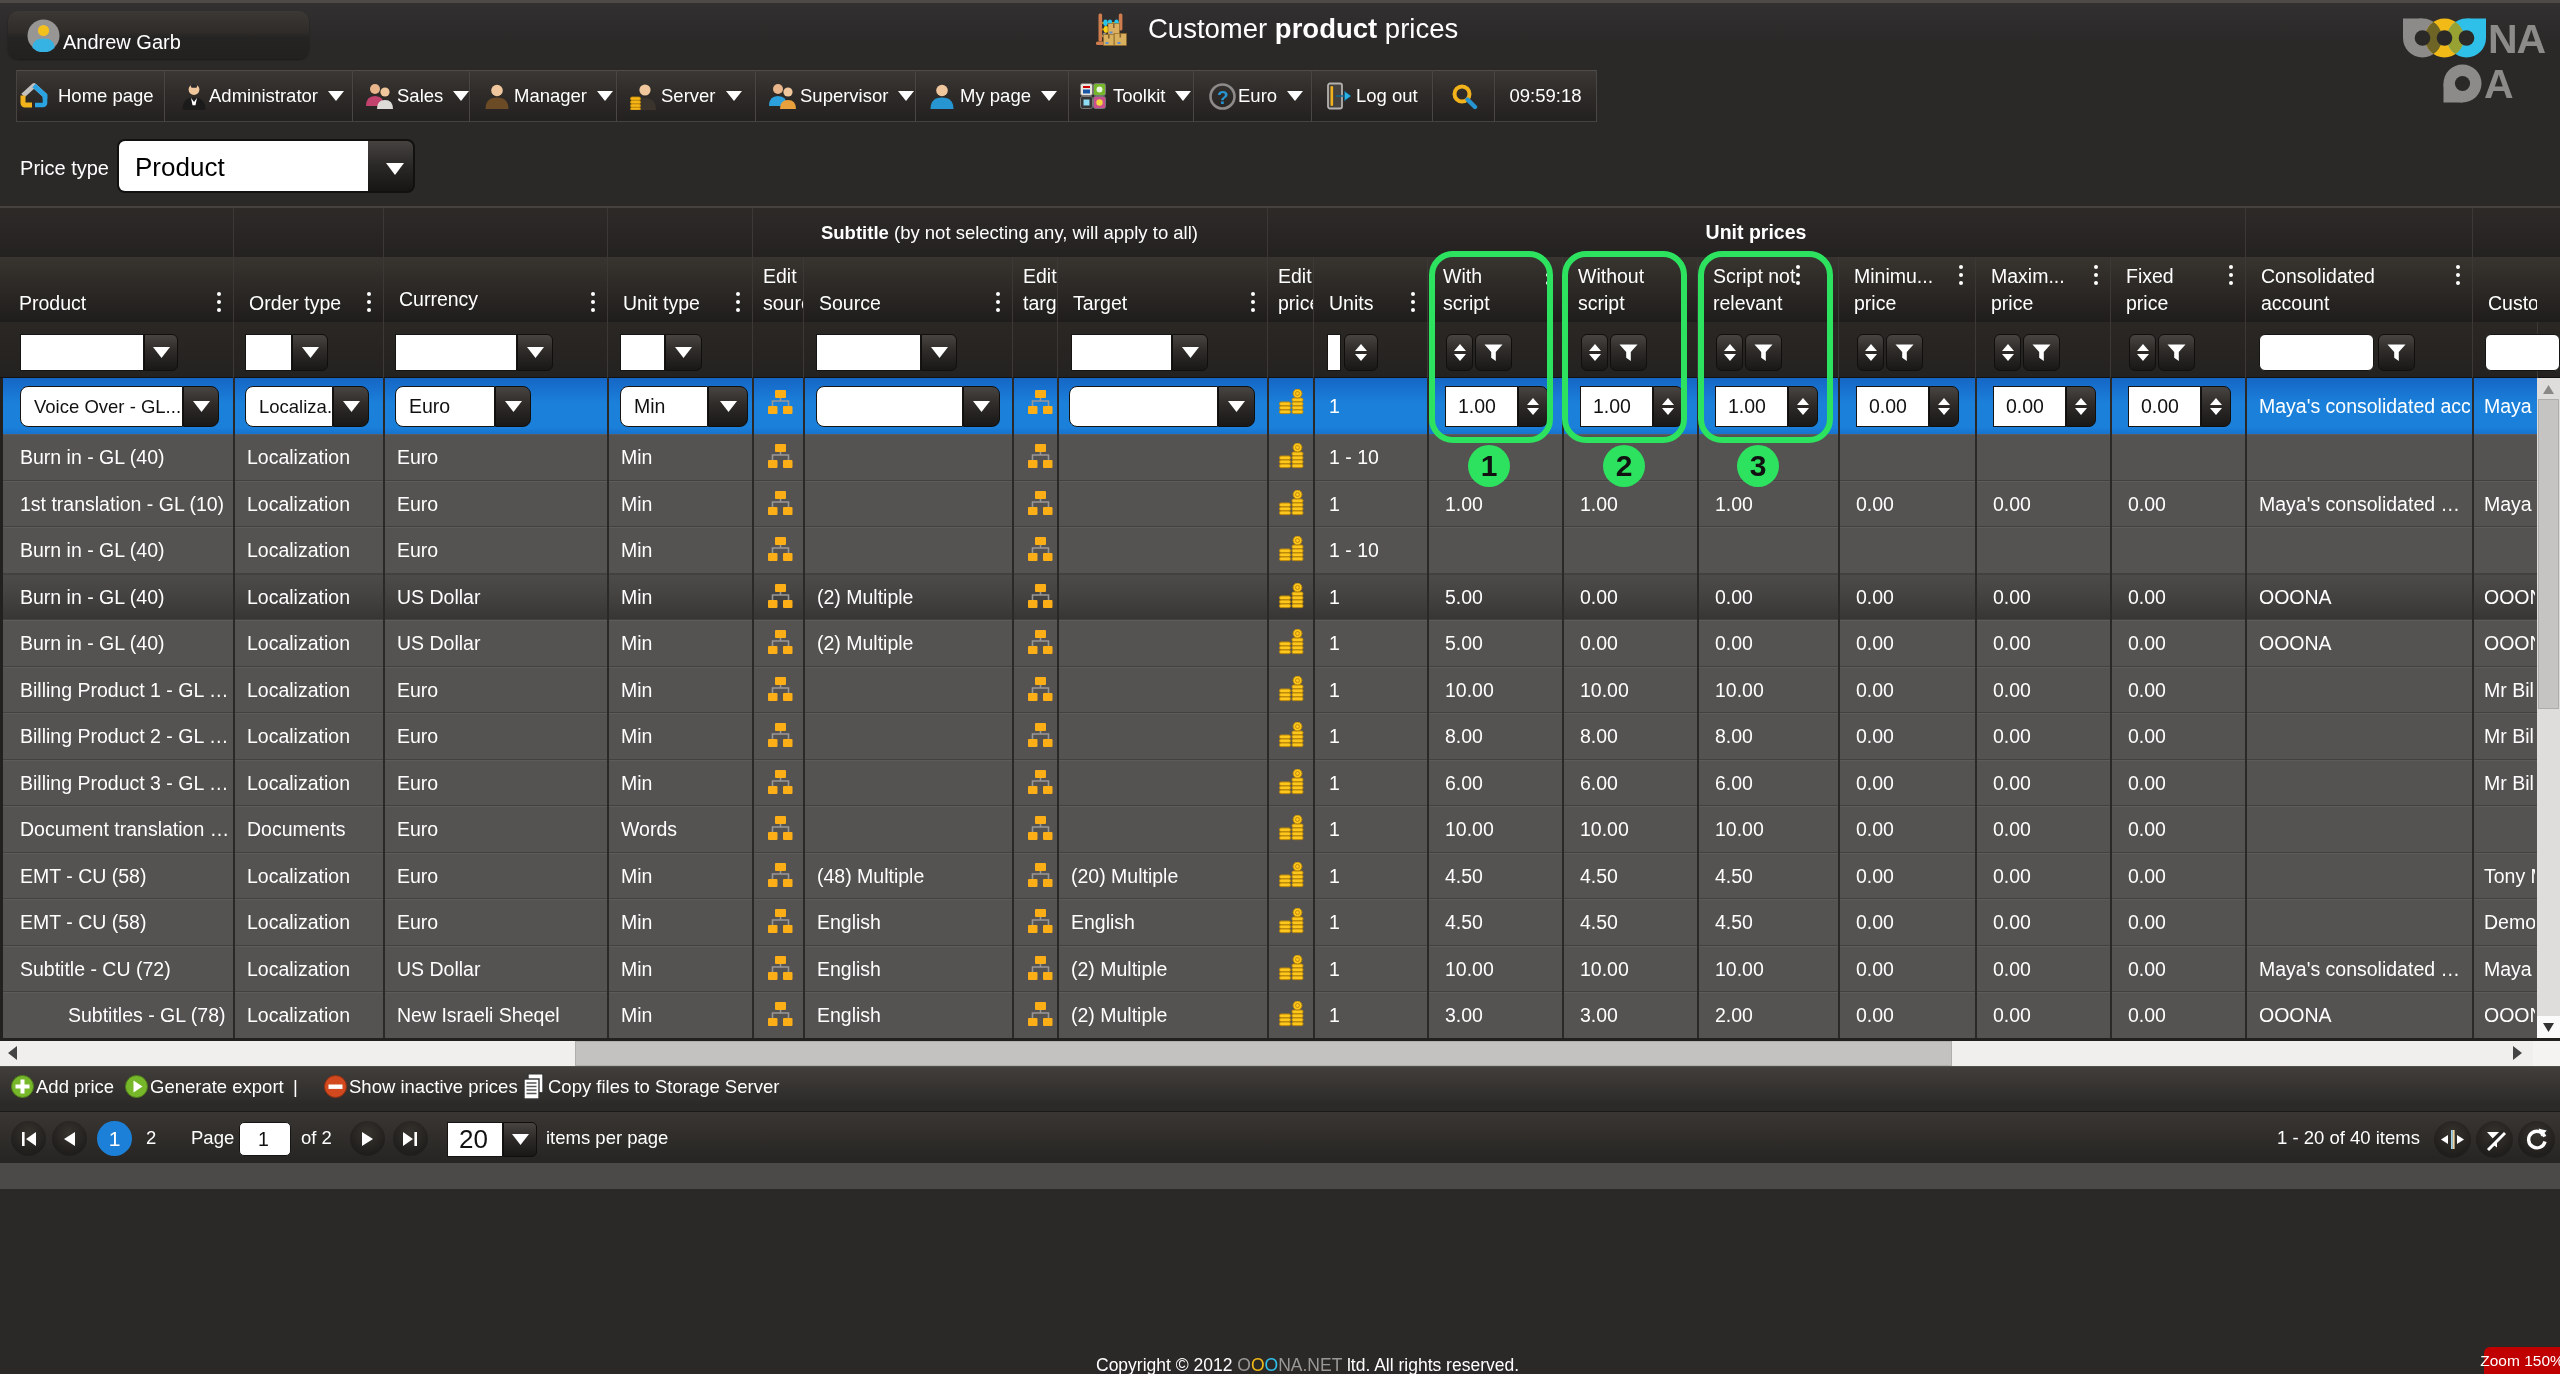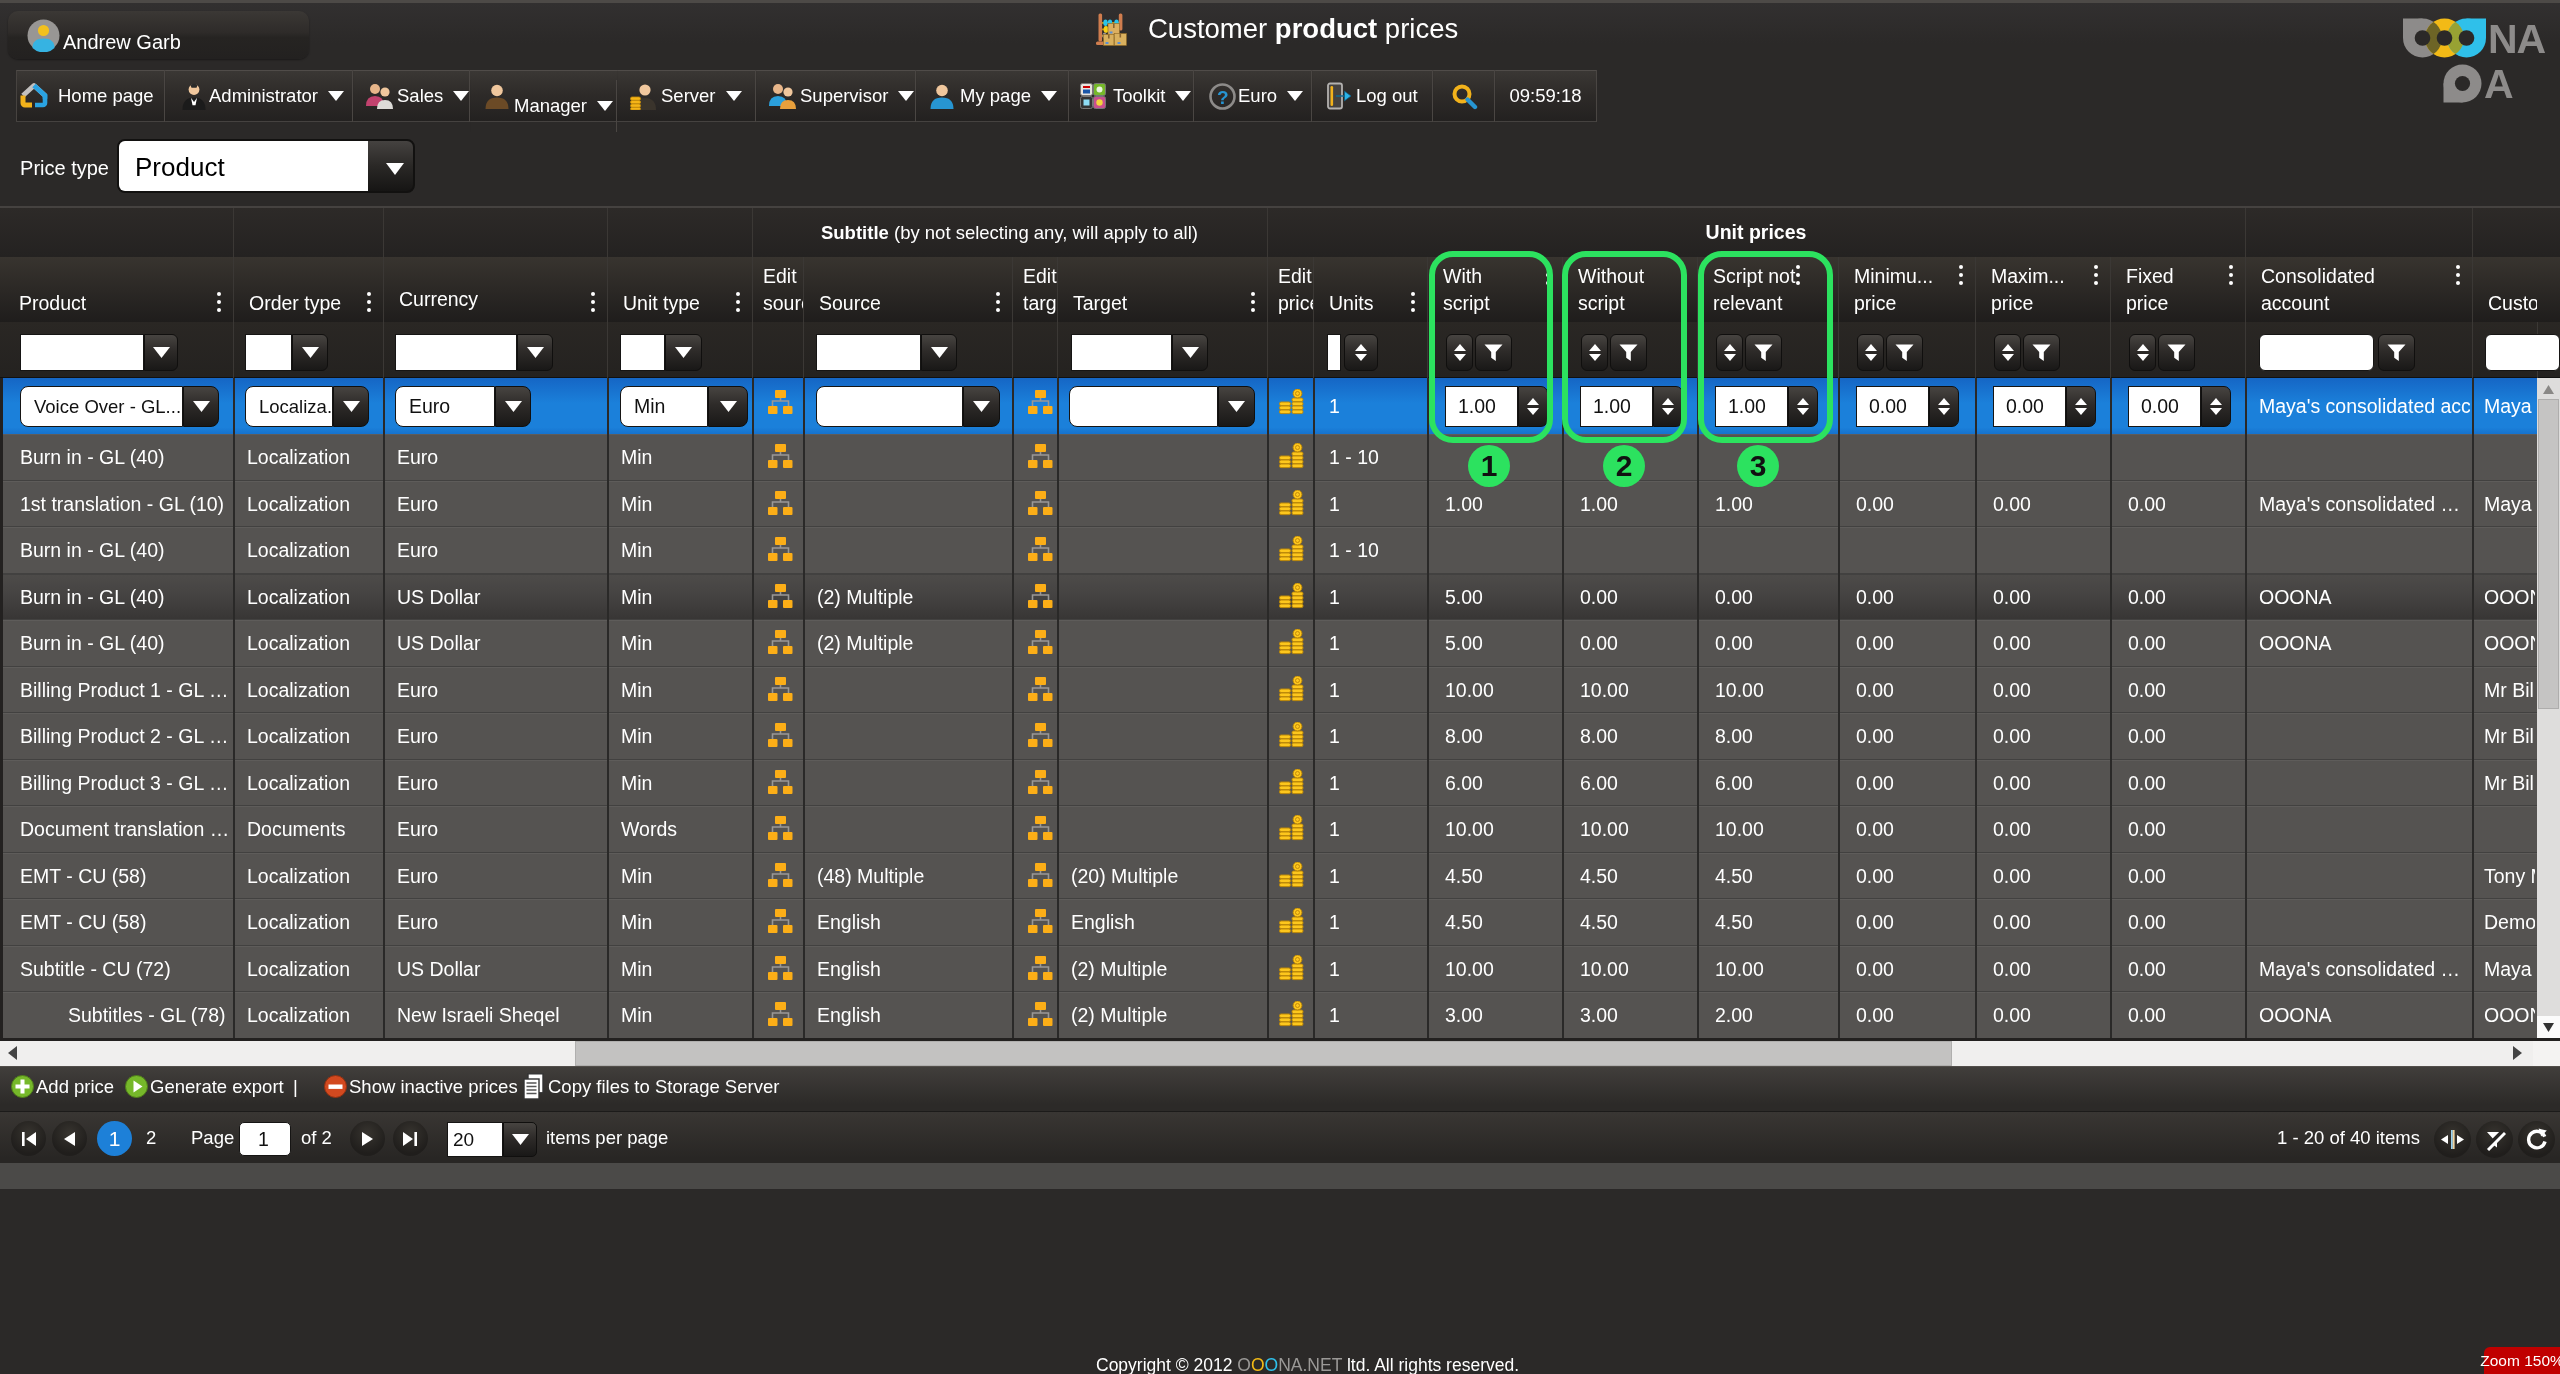--- a/index.html
+++ b/index.html
@@ -124,21 +124,21 @@
 <div class="navitem" style="left:353px;width:117px;top:70px;height:52px">
 <span class="navtxt" style="margin-left:44px">Sales</span>
     <span class="caret"></span>
   </div>
 <svg style="position:absolute;left:366px;top:82px" width="28" height="28" viewBox="0 0 28 28">
 <circle cx="9" cy="7" r="5" fill="#e8b68a"></circle>
     <path d="M0 24q0-10 9-10t9 10z" fill="#c2426e"></path>
 <circle cx="19" cy="10" r="4.6" fill="#f0c79d"></circle>
     <path d="M11 27q0-9 8-9t8 9z" fill="#dddbd8"></path>
   </svg>
-<div class="navitem" style="left:470px;width:147px;top:80px;height:52px">
+<div class="navitem" style="left:470px;width:147px;top:70px;height:52px">
 <span class="navtxt" style="margin-left:44px">Manager</span>
     <span class="caret"></span>
   </div>
 <svg style="position:absolute;left:484px;top:83px" width="26" height="26" viewBox="0 0 26 26">
 <circle cx="13" cy="7.5" r="5.8" fill="#f0c79d"></circle>
 <path d="M1.5 26q0-11.5 11.5-11.5T24.5 26z" fill="#6b4a26"></path>
   </svg>
 <div class="navitem" style="left:617px;width:139px;top:70px;height:52px">
 <span class="navtxt" style="margin-left:44px">Server</span>
     <span class="caret"></span>
@@ -1195,21 +1195,21 @@
       <path d="M0 0v14l11-7z" fill="#fff"></path>
     </svg>
   </div>
 <div class="pbtn" style="left:393px;top:1121px">
     <svg width="15" height="14" viewBox="0 0 15 14">
       <path d="M0 0v14l10-7z" fill="#fff"></path>
       <rect x="11.4" y="0" width="2.6" height="14" fill="#fff"></rect>
     </svg>
   </div>
 <div class="wbox" style="left:447px;top:1122px;width:56px;height:35px;border-radius:5px 0 0 5pxpx">
-    <div style="margin-left:5px;width:43px;font-size:19px;color:#111;white-space:nowrap;overflow:hidden;text-overflow:ellipsis">20</div>
+    <div style="margin-left:11px;width:43px;font-size:26px;color:#111;white-space:nowrap;overflow:hidden;text-overflow:ellipsis">20</div>
   </div>
 <div class="dbtn" style="left:503px;top:1122px;width:34px;height:35px;border-radius:0 5px 5px 0">
 <svg width="17" height="11" style="margin:auto">
       <path d="M0 0h17L8.5 11z" fill="#fff"></path>
     </svg>
   </div>
 <div class="abs navtxt" style="left:546px;top:1127px">items per page</div>
 <div class="abs navtxt" style="left:2277px;top:1127px">1 - 20 of 40 items</div>
 <div class="pbtn" style="left:2434px;top:1121px;width:37px;height:37px">
     <svg width="23" height="19" viewBox="0 0 23 19">

